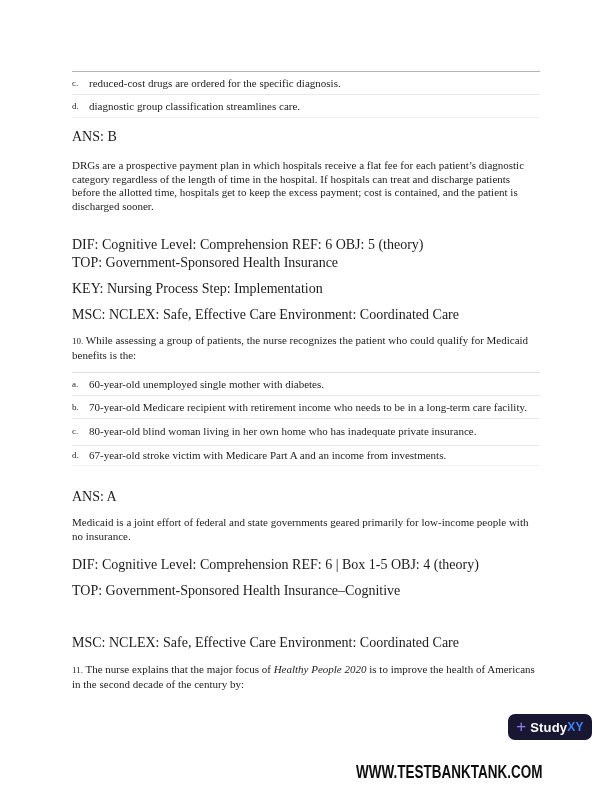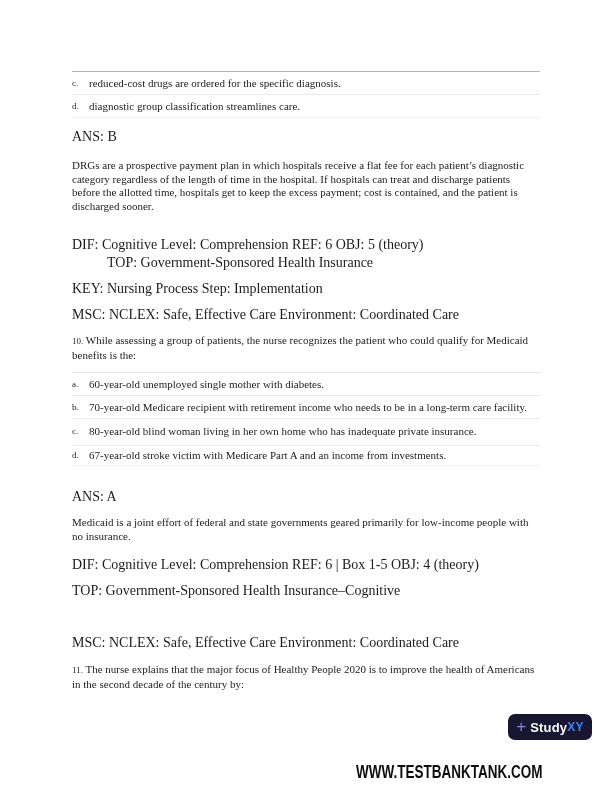--- a/index.html
+++ b/index.html
@@ -25,21 +25,21 @@
     border-bottom:1px solid #e9e9e9;
   }
   .opt-row.faint-border{border-bottom:1px solid #f1f1f1;}
   .opt-label{
     flex:0 0 17px;
     font-size:9px;line-height:13.6px;
   }
   .opt-text{flex:1;font-size:11px;line-height:13.6px;}
 
   .qnum{font-size:9px;}
-  .italic{}
+  .italic{font-style:italic;}
 
   
   .logo{
     position:absolute;left:508px;top:714px;
     width:84px;height:26px;
     background:#191631;border-radius:7px;
     display:flex;align-items:center;justify-content:center;
     font-family:"Liberation Sans","DejaVu Sans",sans-serif;
   }
   .logo .plus{
@@ -71,21 +71,21 @@
       <span class="opt-label">d.</span>
       <span class="opt-text">diagnostic group classification streamlines care.</span>
     </div>
   </div>
 
   <div class="abs small-text" style="top:131px;">ANS: B</div>
 
   <div class="abs body-text" style="top:159px;">DRGs are a prospective payment plan in which hospitals receive a flat fee for each patient’s diagnostic category regardless of the length of time in the hospital. If hospitals can treat and discharge patients before the allotted time, hospitals get to keep the excess payment; cost is contained, and the patient is discharged sooner.</div>
 
   <div class="abs small-text" style="top:231px;margin-top:8px;">DIF: Cognitive Level: Comprehension REF: 6 OBJ: 5 (theory)</div>
-  <div class="abs small-text" style="top:257px;margin-left:35px;">TOP: Government-Sponsored Health Insurance</div>
+  <div class="abs small-text" style="top:257px;">TOP: Government-Sponsored Health Insurance</div>
   <div class="abs small-text" style="top:283px;">KEY: Nursing Process Step: Implementation</div>
   <div class="abs small-text" style="top:309px;">MSC: NCLEX: Safe, Effective Care Environment: Coordinated Care</div>
 
   <div class="abs body-text" style="top:333px;line-height:14.4px;"><span class="qnum">10.</span><span> While assessing a group of patients, the nurse recognizes the patient who could qualify for Medicaid benefits is the:</span></div>
 
   <div class="abs opt-table light" style="top:372px;">
     <div class="opt-row">
       <span class="opt-label">a.</span>
       <span class="opt-text">60-year-old unemployed single mother with diabetes.</span>
     </div>

